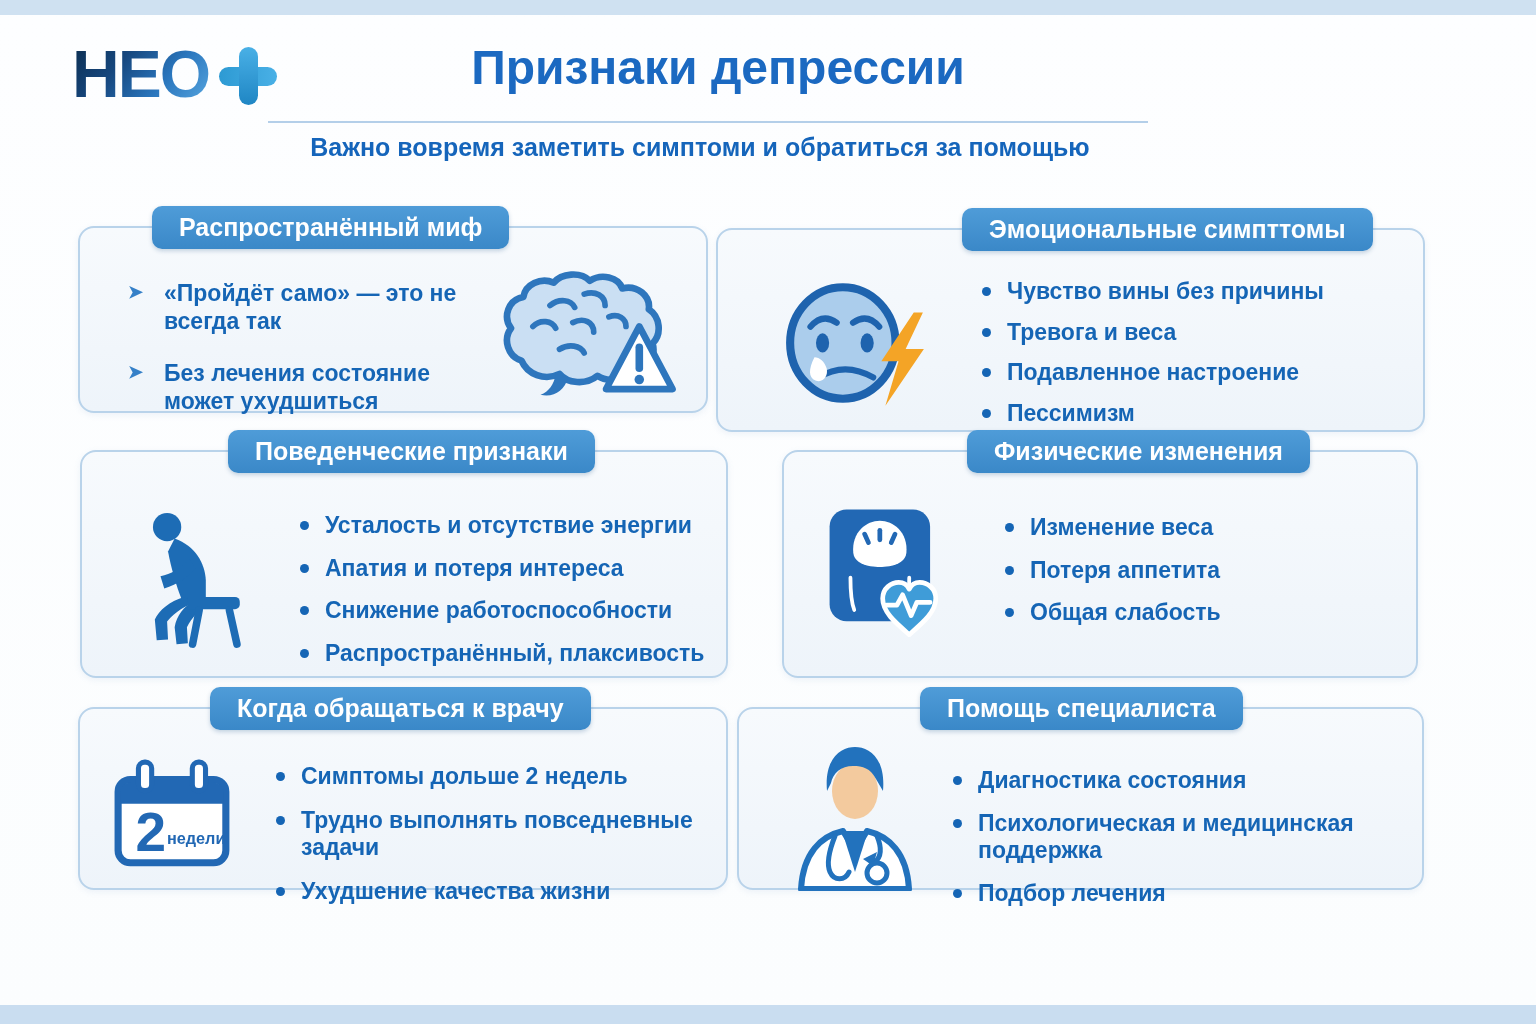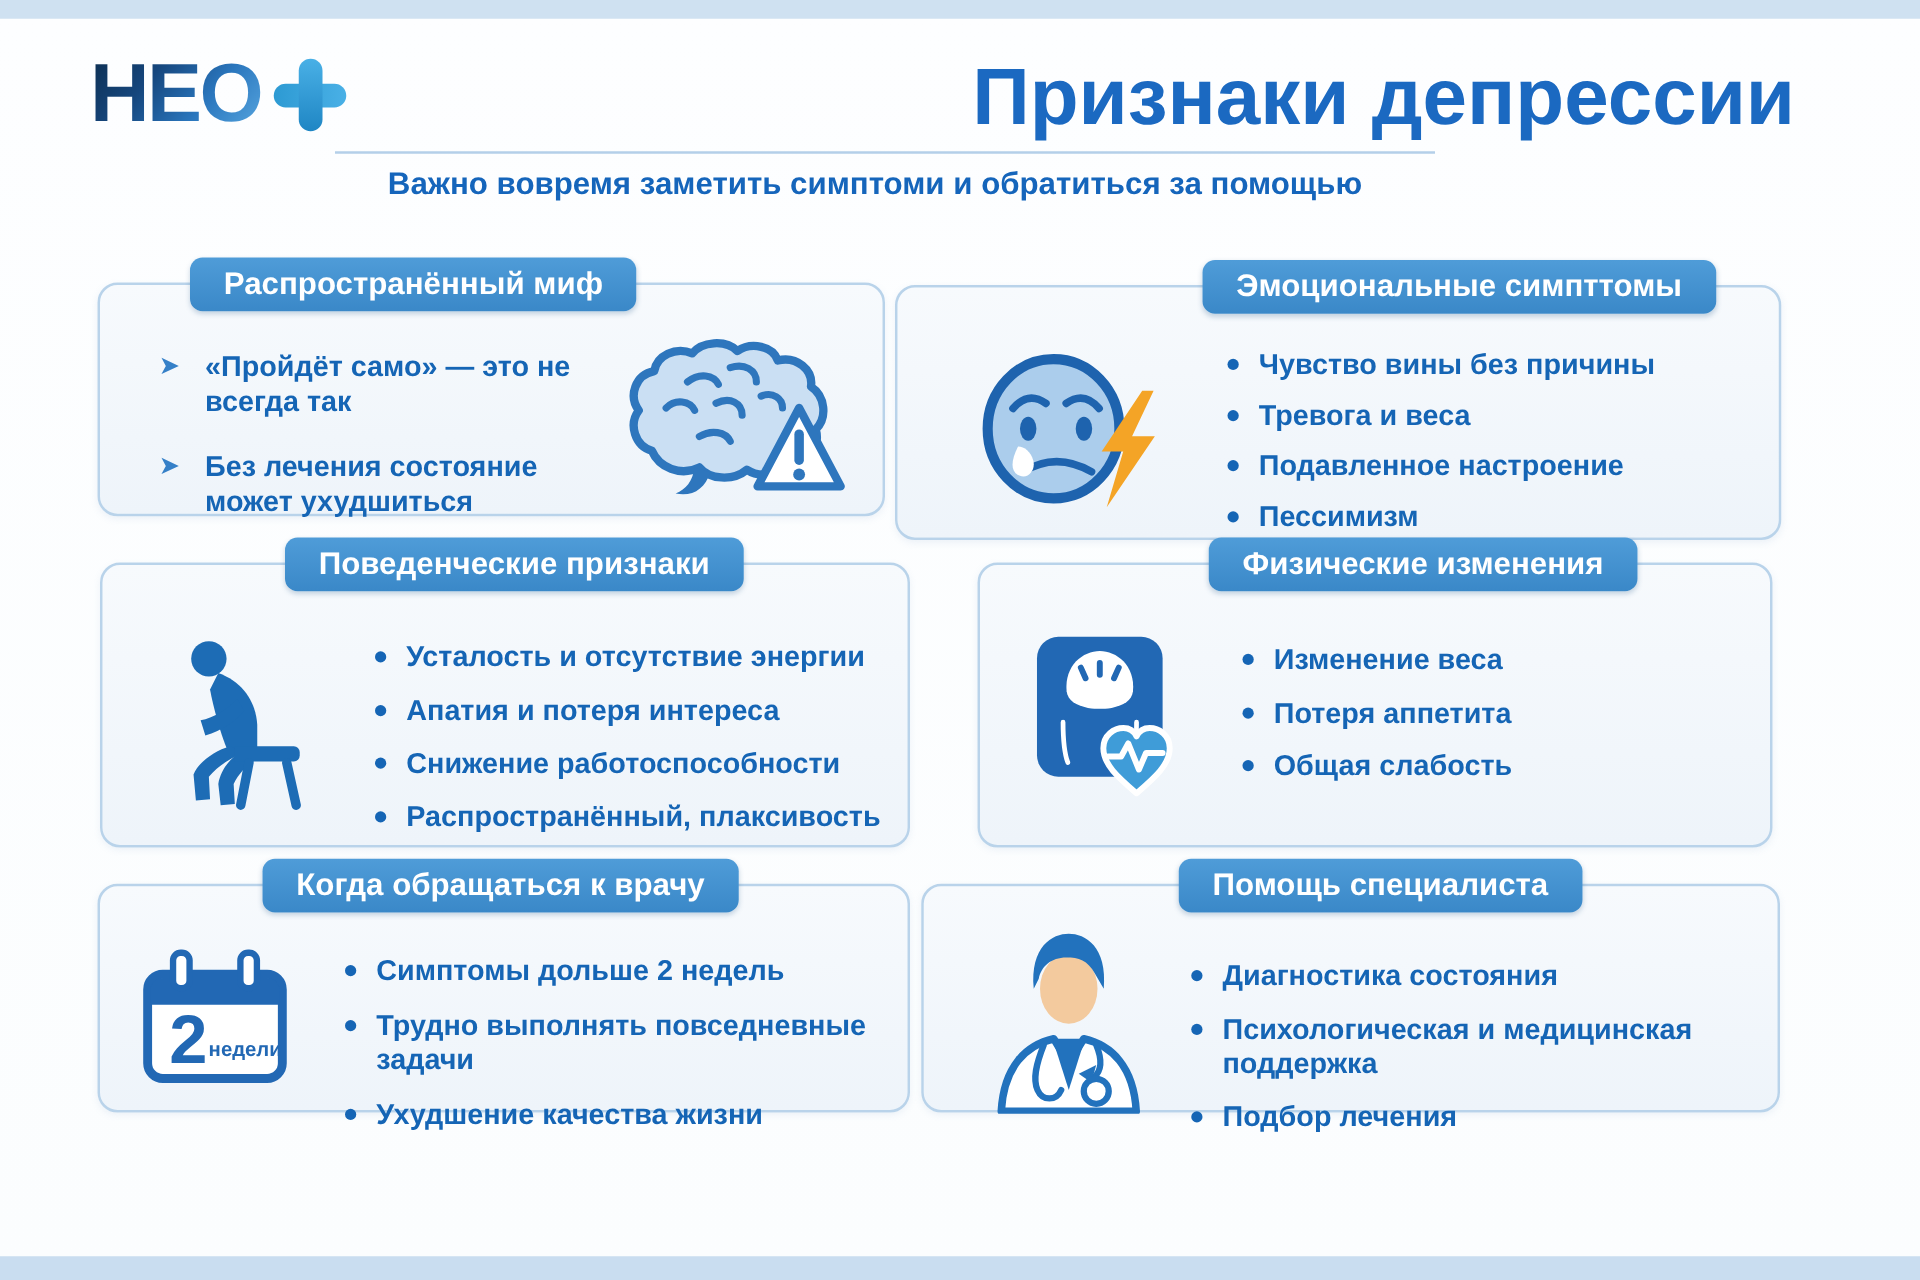--- a/index.html
+++ b/index.html
@@ -15,21 +15,21 @@
   .logo { position:absolute; left:72px; top:36px; display:flex; align-items:center; }
   .logo-text {
     font-size:66px; font-weight:800; letter-spacing:-2px;
     background:linear-gradient(130deg,#0d2f52 5%,#16477e 35%,#2a76bd 65%,#55a4de 95%);
     -webkit-background-clip:text; background-clip:text; color:transparent;
   }
   .logo-plus { position:relative; width:58px; height:58px; margin-left:10px; top:2px; }
   .logo-plus::before { content:""; position:absolute; left:0; top:20px; width:58px; height:19px; border-radius:10px; background:linear-gradient(90deg,#2d9ad3,#49b0e6); }
   .logo-plus::after  { content:""; position:absolute; left:20px; top:0; width:19px; height:58px; border-radius:10px; background:linear-gradient(180deg,#49b0e6,#1f86c4); }
 
-  .page-title { position:absolute; left:0; top:40px; width:1436px; text-align:right; font-size:64px; font-weight:bold; color:#1b69c1; }
+  .page-title { position:absolute; left:0; top:40px; width:1436px; text-align:center; font-size:48px; font-weight:bold; color:#1b69c1; }
   .title-divider { position:absolute; left:268px; top:121px; width:880px; height:2px; background:#b4cfe9; }
   .page-subtitle { position:absolute; left:0; top:133px; width:1400px; text-align:center; font-size:25px; font-weight:bold; color:#1565bb; }
 
   
   .card {
     position:absolute; background:linear-gradient(180deg,#f7fafd,#eef4fa);
     border:2px solid #b9d3ea; border-radius:16px;
     box-shadow:0 2px 6px rgba(120,160,200,0.12);
   }
   .card-pill {
@@ -66,36 +66,36 @@
   .card--behavioral { left:80px; top:450px; width:648px; height:228px; }
   .card--behavioral .card-pill { left:130px;margin-left:16px; }
   .card--behavioral .card-body { padding:52px 10px 0 52px; }
   .card--behavioral .icon-box { width:120px; margin-top:0; }
   .card--behavioral ul { margin-left:44px; margin-top:8px; }
   .card--behavioral li { margin-bottom:15px; }
 
   
   .card--physical { left:782px; top:450px; width:636px; height:228px; }
   .card--physical .card-pill { left:183px; }
-  .card--physical .card-body { padding:48px 10px 0 38px; }
+  .card--physical .card-body { padding:48px 10px 0 38px;gap:11px; }
   .card--physical .icon-box { width:128px; }
   .card--physical ul { margin-left:42px; margin-top:14px; }
   .card--physical li { margin-bottom:15px; }
 
   
   .card--doctor-when { left:78px; top:707px; width:650px; height:183px; }
   .card--doctor-when .card-pill { left:130px; }
   .card--doctor-when .card-body { padding:44px 10px 0 26px; }
   .card--doctor-when .icon-box { width:134px; margin-top:4px; }
   .card--doctor-when ul { margin-left:34px; margin-top:10px; }
   .card--doctor-when li { margin-bottom:16px; }
 
   
   .card--specialist { left:737px; top:707px; width:687px; height:183px; }
-  .card--specialist .card-pill { left:204px;text-align:right; }
+  .card--specialist .card-pill { left:181px;text-align:right; }
   .card--specialist .card-body { padding:30px 6px 0 40px; }
   .card--specialist .icon-box { width:152px; margin-top:0; }
   .card--specialist ul { margin-left:20px; margin-top:28px; }
   .card--specialist li { margin-bottom:15px; }
 
   .icon-box { display:flex; justify-content:center; align-items:flex-start; flex-shrink:0; }
 </style>
 </head>
 <body>
 

